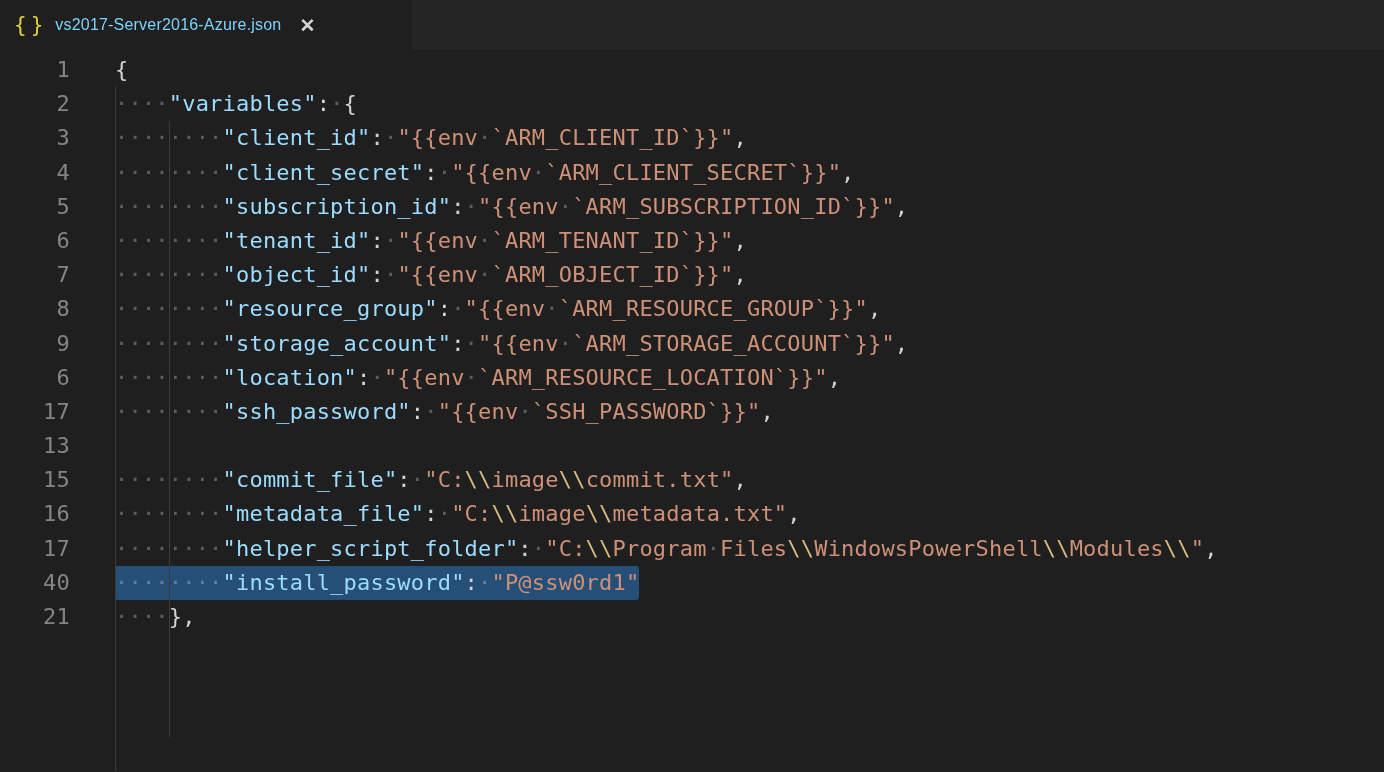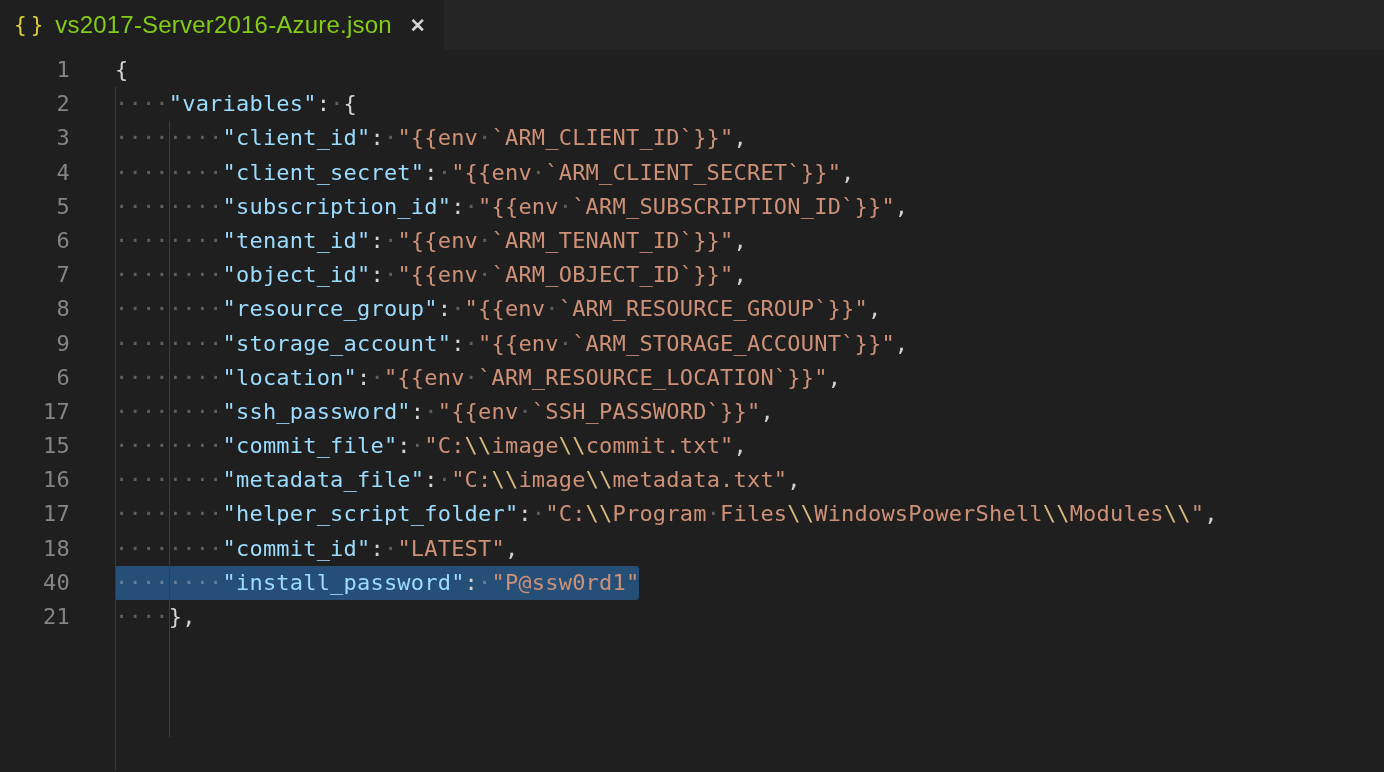--- a/index.html
+++ b/index.html
@@ -3,21 +3,21 @@
 <meta charset="utf-8">
 <style>
   * { margin:0; padding:0; box-sizing:border-box; }
   html,body { width:1384px; height:772px; overflow:hidden; background:#1f1f1f; }
   .app { width:1384px; height:772px; background:#1f1f1f; font-family:"Liberation Sans", sans-serif; }
 
   
   .tab-bar { height:50px; width:100%; background:#252526; display:flex; align-items:stretch; }
   .tab { background:#1f1f1f; display:flex; align-items:center; padding:0 18px 0 14px; cursor:pointer; min-width:412px; }
   .json-icon { font-family:"DejaVu Sans Mono", monospace; font-size:21px; color:#e1d23b; letter-spacing:4px; margin-right:8px; }
-  .tab-title { color:#84cc16; font-size:24px; letter-spacing:0.2px; }
+  .tab-title { color:#7dd3fc; font-size:16px; letter-spacing:0.2px; }
   .tab-close { color:#d4d4d4; font-size:19px; font-weight:bold; margin-left:18px; cursor:pointer; line-height:1; }
 
   
   .editor { position:relative; width:100%; height:722px; padding-top:3px;
             font-family:"DejaVu Sans Mono", monospace; font-size:22px; letter-spacing:0.2px; }
   .row { display:flex; height:34.2px; line-height:34.2px; white-space:pre; }
   .gutter { width:70px; flex:none; text-align:right; color:#858585; user-select:none; }
   .code { padding-left:45px; position:relative; }
   .tok { position:relative; z-index:2; }
   .t-key   { color:#9cdcfe; }
@@ -54,21 +54,21 @@
         <div class="row"><div class="gutter">2</div><div class="code"><span class="tok t-ws">····</span><span class="tok t-key">"variables"</span><span class="tok t-punct">:</span><span class="tok t-ws">·</span><span class="tok t-punct">{</span></div></div>
         <div class="row"><div class="gutter">3</div><div class="code"><span class="tok t-ws">········</span><span class="tok t-key">"client_id"</span><span class="tok t-punct">:</span><span class="tok t-ws">·</span><span class="tok t-str">"{{env</span><span class="tok t-ws">·</span><span class="tok t-str">`ARM_CLIENT_ID`}}"</span><span class="tok t-punct">,</span></div></div>
         <div class="row"><div class="gutter">4</div><div class="code"><span class="tok t-ws">········</span><span class="tok t-key">"client_secret"</span><span class="tok t-punct">:</span><span class="tok t-ws">·</span><span class="tok t-str">"{{env</span><span class="tok t-ws">·</span><span class="tok t-str">`ARM_CLIENT_SECRET`}}"</span><span class="tok t-punct">,</span></div></div>
         <div class="row"><div class="gutter">5</div><div class="code"><span class="tok t-ws">········</span><span class="tok t-key">"subscription_id"</span><span class="tok t-punct">:</span><span class="tok t-ws">·</span><span class="tok t-str">"{{env</span><span class="tok t-ws">·</span><span class="tok t-str">`ARM_SUBSCRIPTION_ID`}}"</span><span class="tok t-punct">,</span></div></div>
         <div class="row"><div class="gutter">6</div><div class="code"><span class="tok t-ws">········</span><span class="tok t-key">"tenant_id"</span><span class="tok t-punct">:</span><span class="tok t-ws">·</span><span class="tok t-str">"{{env</span><span class="tok t-ws">·</span><span class="tok t-str">`ARM_TENANT_ID`}}"</span><span class="tok t-punct">,</span></div></div>
         <div class="row"><div class="gutter">7</div><div class="code"><span class="tok t-ws">········</span><span class="tok t-key">"object_id"</span><span class="tok t-punct">:</span><span class="tok t-ws">·</span><span class="tok t-str">"{{env</span><span class="tok t-ws">·</span><span class="tok t-str">`ARM_OBJECT_ID`}}"</span><span class="tok t-punct">,</span></div></div>
         <div class="row"><div class="gutter">8</div><div class="code"><span class="tok t-ws">········</span><span class="tok t-key">"resource_group"</span><span class="tok t-punct">:</span><span class="tok t-ws">·</span><span class="tok t-str">"{{env</span><span class="tok t-ws">·</span><span class="tok t-str">`ARM_RESOURCE_GROUP`}}"</span><span class="tok t-punct">,</span></div></div>
         <div class="row"><div class="gutter">9</div><div class="code"><span class="tok t-ws">········</span><span class="tok t-key">"storage_account"</span><span class="tok t-punct">:</span><span class="tok t-ws">·</span><span class="tok t-str">"{{env</span><span class="tok t-ws">·</span><span class="tok t-str">`ARM_STORAGE_ACCOUNT`}}"</span><span class="tok t-punct">,</span></div></div>
         <div class="row"><div class="gutter">6</div><div class="code"><span class="tok t-ws">········</span><span class="tok t-key">"location"</span><span class="tok t-punct">:</span><span class="tok t-ws">·</span><span class="tok t-str">"{{env</span><span class="tok t-ws">·</span><span class="tok t-str">`ARM_RESOURCE_LOCATION`}}"</span><span class="tok t-punct">,</span></div></div>
         <div class="row"><div class="gutter">17</div><div class="code"><span class="tok t-ws">········</span><span class="tok t-key">"ssh_password"</span><span class="tok t-punct">:</span><span class="tok t-ws">·</span><span class="tok t-str">"{{env</span><span class="tok t-ws">·</span><span class="tok t-str">`SSH_PASSWORD`}}"</span><span class="tok t-punct">,</span></div></div>
+        <div class="row"><div class="gutter">13</div><div class="code"></div></div>
         <div class="row"><div class="gutter">15</div><div class="code"><span class="tok t-ws">········</span><span class="tok t-key">"commit_file"</span><span class="tok t-punct">:</span><span class="tok t-ws">·</span><span class="tok t-str">"C:</span><span class="tok t-esc">\\</span><span class="tok t-str">image</span><span class="tok t-esc">\\</span><span class="tok t-str">commit.txt"</span><span class="tok t-punct">,</span></div></div>
         <div class="row"><div class="gutter">16</div><div class="code"><span class="tok t-ws">········</span><span class="tok t-key">"metadata_file"</span><span class="tok t-punct">:</span><span class="tok t-ws">·</span><span class="tok t-str">"C:</span><span class="tok t-esc">\\</span><span class="tok t-str">image</span><span class="tok t-esc">\\</span><span class="tok t-str">metadata.txt"</span><span class="tok t-punct">,</span></div></div>
         <div class="row"><div class="gutter">17</div><div class="code"><span class="tok t-ws">········</span><span class="tok t-key">"helper_script_folder"</span><span class="tok t-punct">:</span><span class="tok t-ws">·</span><span class="tok t-str">"C:</span><span class="tok t-esc">\\</span><span class="tok t-str">Program</span><span class="tok t-ws">·</span><span class="tok t-str">Files</span><span class="tok t-esc">\\</span><span class="tok t-str">WindowsPowerShell</span><span class="tok t-esc">\\</span><span class="tok t-str">Modules</span><span class="tok t-esc">\\</span><span class="tok t-str">"</span><span class="tok t-punct">,</span></div></div>
-        <div class="row"><div class="gutter">18</div><div class="code"><span class="tok t-ws">········</span><span class="tok t-key">"commit_id"</span><span class="tok t-punct">:</span><span class="tok t-ws">·</span><span class="tok t-str">"LATEST"</span><span class="tok t-punct">,</span></div></div>
         <div class="row"><div class="gutter">40</div><div class="code"><span class="sel sel-end"><span class="tok t-ws">········</span><span class="tok t-key">"install_password"</span><span class="tok t-punct">:</span><span class="tok t-ws">·</span><span class="tok t-str">"P@ssw0rd1"</span></span></div></div>
         <div class="row"><div class="gutter">21</div><div class="code"><span class="tok t-ws">····</span><span class="tok t-punct">},</span></div></div>
       </div>
   </div>
 </div>
 
 </body></html>

